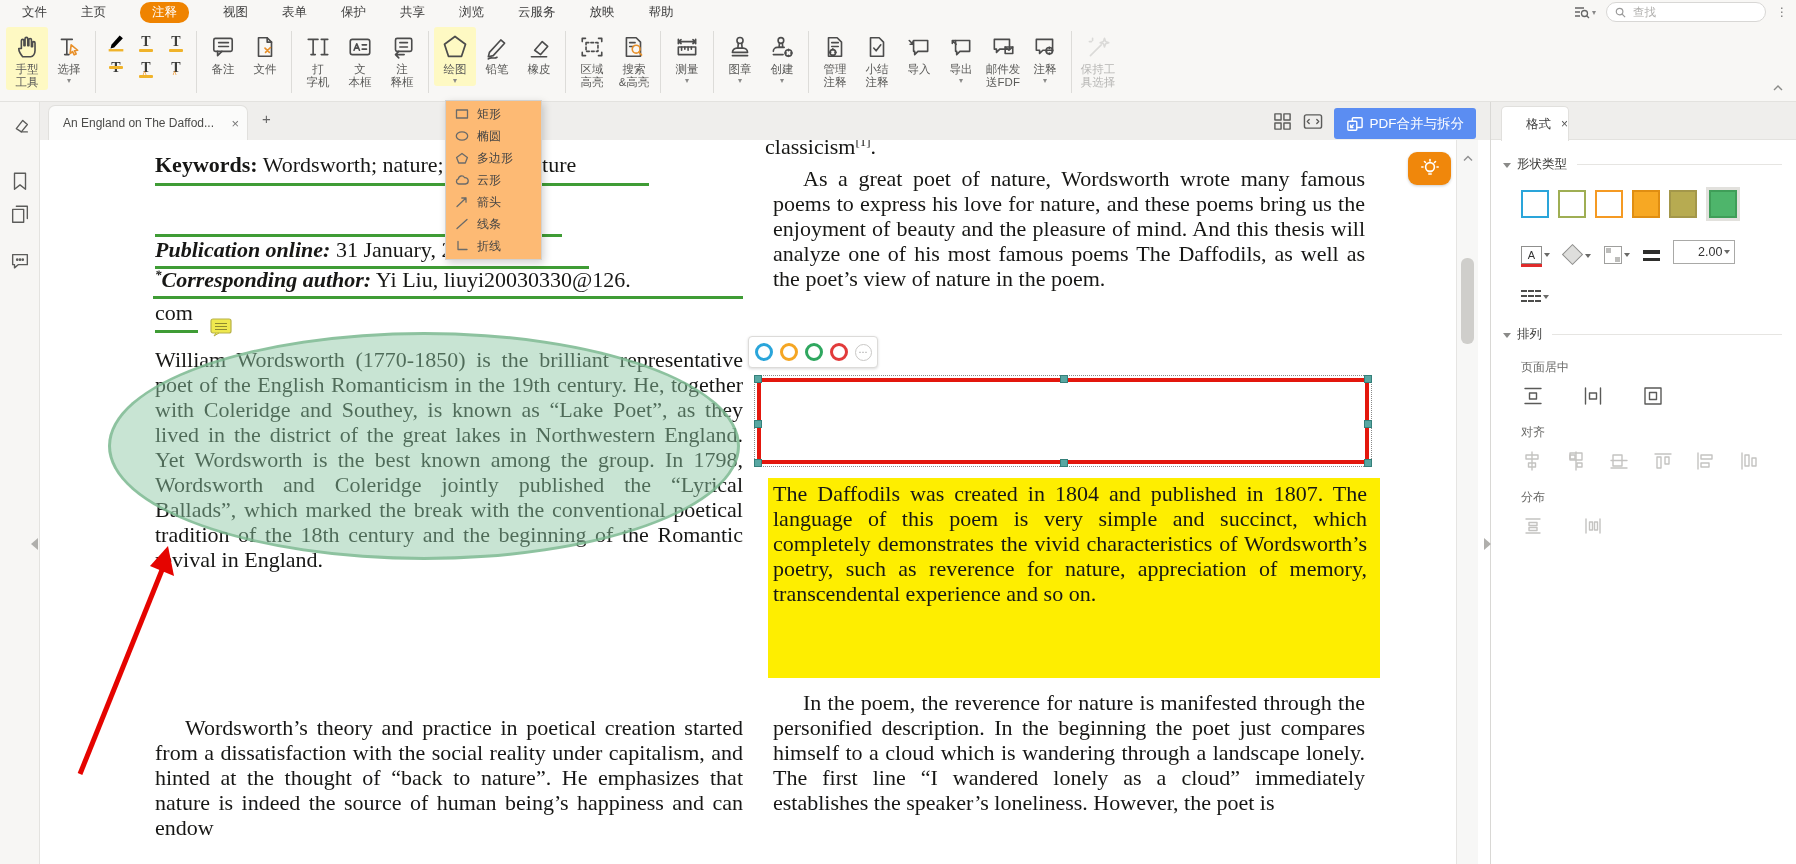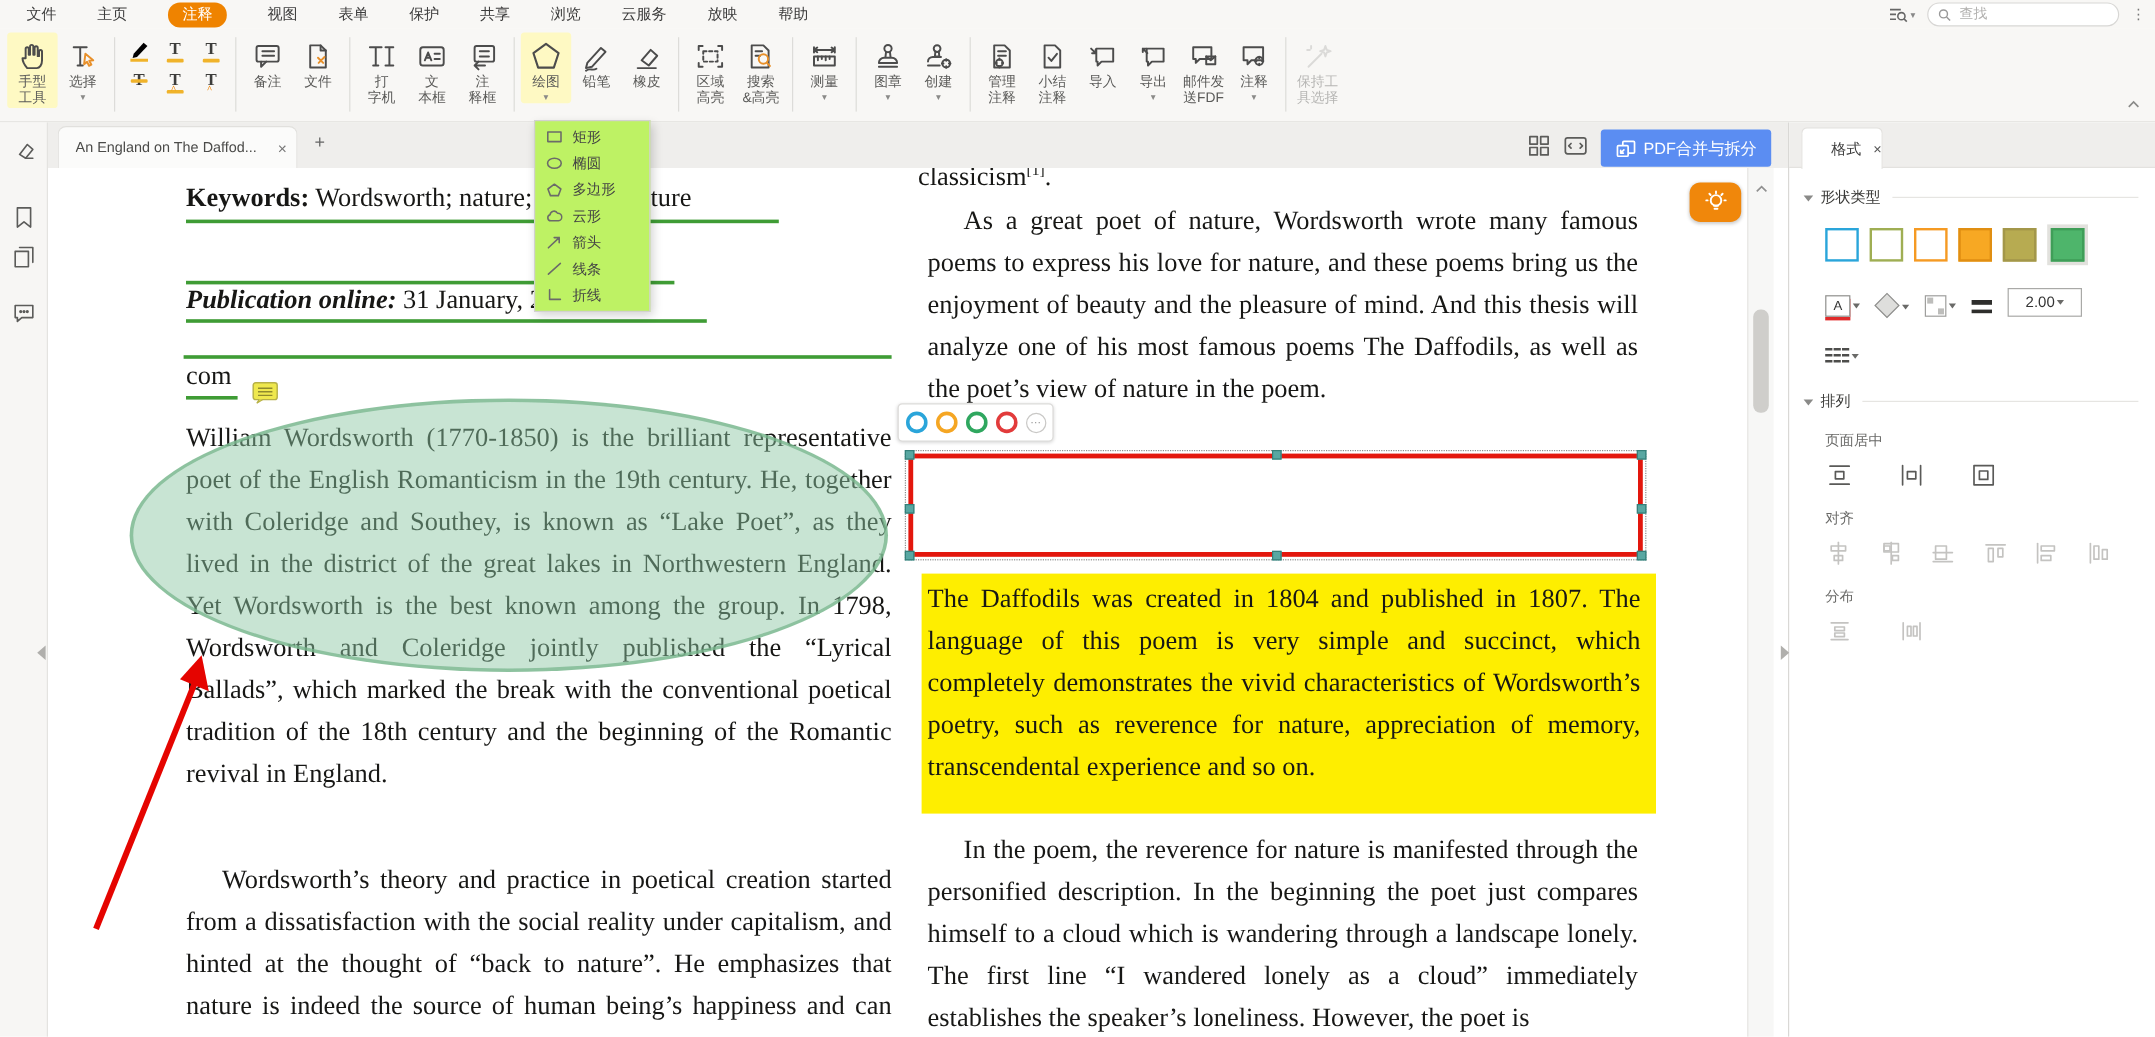--- a/index.html
+++ b/index.html
@@ -44,21 +44,21 @@
   .tb-right svg{stroke:#5c5c5a;fill:none;stroke-width:1.5;stroke-linecap:round;stroke-linejoin:round}
   .bluebtn{height:31px;background:#5b8df2;border-radius:3px;color:#fff;font-size:13.5px;display:flex;align-items:center;gap:6px;padding:0 12px}
   .bluebtn svg{stroke:#fff;fill:none;stroke-width:1.6;stroke-linecap:round;stroke-linejoin:round}
   
   .doc{position:absolute;left:40px;top:140px;width:1416px;height:724px;background:#fff;overflow:hidden}
   .ser{font-family:"Liberation Serif","DejaVu Serif",serif;color:#171715}
   .fmline{position:absolute;left:115px;font-size:22px;white-space:nowrap}
   .fm-b{font-weight:bold}
   .fm-bi{font-weight:bold;font-style:italic}
   .gul{position:absolute;height:3px;background:#3f9c35}
-  .para{position:absolute;font-size:22px;line-height:35px;text-align:justify}
+  .para{position:absolute;font-size:22px;line-height:25px;text-align:justify}
   .ind{text-indent:30px}
   sup{font-size:13px}
   .noteic{position:absolute;left:170px;top:178px;width:22px;height:19px}
   .ellipseA{position:absolute;left:68px;top:192px;width:632px;height:228px;border-radius:50%;background:rgba(140,199,162,.48);border:3px solid rgba(120,182,142,.75);box-sizing:border-box}
   .arrowA{position:absolute;left:26px;top:398px}
   .redbox{position:absolute;left:717px;top:238px;width:612px;height:86px;border:4px solid #e3170d;box-sizing:border-box;outline:1px dotted #8a8a8a;outline-offset:2px}
   .redbox .htext{position:absolute;left:12px;top:3px;width:586px;font-size:23px;font-weight:bold;line-height:35px;text-align:left}
   .hdl{position:absolute;width:8px;height:8px;background:#58a7a2;border:1px solid #35807a;box-sizing:border-box}
   .ylblock{position:absolute;left:728px;top:338px;width:612px;height:200px;background:#feee00}
   .ylblock .para{position:static;padding:3px 0 0 5px;width:594px}
@@ -86,33 +86,33 @@
   .selwrap{padding:3px;background:#e2e1dd}
   .ctlrow{display:flex;align-items:flex-end;gap:13px;margin:17px 0 0 18px;height:26px}
   .ddt{width:0;height:0;border-left:3.5px solid transparent;border-right:3.5px solid transparent;border-top:4px solid #6a6a68;margin-left:2px}
   .ctl{display:flex;align-items:center}
   .fontA{width:19px;height:16px;border:1px solid #8f8f8d;font-size:11px;display:flex;align-items:center;justify-content:center;color:#333;box-shadow:0 3px 0 #e02b2b}
   .diam{width:13px;height:13px;border:1px solid #8f8f8d;background:#dededc;transform:rotate(45deg);margin:0 3px 2px 2px}
   .patt{width:16px;height:16px;border:1px solid #9f9f9d;position:relative;background:#fff}
   .patt i{position:absolute;width:5px;height:5px;background:#bdbdbb}
   .wbars{display:flex;flex-direction:column;gap:4px;margin-bottom:3px}
   .wbars i{display:block;width:17px;height:3.5px;background:#2e2e2c}
-  .wsel{width:62px;height:24px;border:1px solid #a9a9a7;background:#fff;display:flex;align-items:center;justify-content:space-between;padding:0 14px;font-size:12.5px;color:#333;box-sizing:border-box}
+  .wsel{width:62px;height:24px;border:1px solid #a9a9a7;background:#fff;display:flex;align-items:center;justify-content:space-between;padding:0 24px;font-size:12.5px;color:#333;box-sizing:border-box}
   .dashes{display:flex;flex-direction:column;gap:3px;margin-bottom:2px}
   .dashes i{display:block;width:20px;height:0;border-top:2px dashed #4d4d4b}
   .sublabel{font-size:12px;color:#6a6a68;margin:16px 0 0 18px}
   .icorow{display:flex;align-items:center;margin:8px 0 0 18px}
   .icorow .ib{width:24px;height:24px;display:flex;align-items:center;justify-content:center}
   .icorow.g1 .ib{margin-right:36px}
   .icorow.g2 .ib{margin-right:21px}
   .icorow svg{fill:none;stroke-linecap:round;stroke-linejoin:round}
   .pc svg{stroke:#5a5a58;stroke-width:1.4}
   .gray svg{stroke:#c4c3c1;stroke-width:1.4}
   
-  .drawmenu{position:absolute;left:445px;top:100px;width:95px;background:#bef264;border:1px solid #d2d1cf;box-shadow:2px 3px 8px rgba(0,0,0,.18);z-index:200;padding:2px 0}
+  .drawmenu{position:absolute;left:445px;top:100px;width:95px;background:#fdba74;border:1px solid #d2d1cf;box-shadow:2px 3px 8px rgba(0,0,0,.18);z-index:200;padding:2px 0}
   .dmitem{height:22px;display:flex;align-items:center;gap:8px;padding:0 8px;font-size:12px;color:#444}
   .dmitem .dmic{width:15px;height:13px;display:flex;align-items:center;justify-content:center}
   .dmitem svg{stroke:#6b6b69;fill:none;stroke-width:1.3;stroke-linecap:round;stroke-linejoin:round}
 </style>
 </head>
 <body>
 
 <div class="menubar">
   <span class="mi">文件</span>
   <span class="mi">主页</span>
@@ -409,20 +409,21 @@
   </div>
 </div>
 
 <div class="doc">
 
   <div class="fmline ser" style="top:12px"><span class="fm-b">Keywords:</span><span> Wordsworth; nature; view of nature</span></div>
   <div class="gul" style="top:43px;left:115px;width:494px"></div>
   <div class="gul" style="top:94px;left:115px;width:407px"></div>
   <div class="fmline ser" style="top:97px"><span class="fm-bi">Publication online:</span><span> 31 January, 2021</span></div>
   <div class="gul" style="top:126px;left:115px;width:434px"></div>
+  <div class="fmline ser" style="top:127px"><sup class="fm-bi">*</sup><span class="fm-bi">Corresponding author:</span><span> Yi Liu, liuyi20030330@126.</span></div>
   <div class="gul" style="top:156px;left:113px;width:590px"></div>
   <div class="fmline ser" style="top:160px"><span>com</span></div>
   <div class="gul" style="top:190px;left:115px;width:43px"></div>
   <span class="noteic"><svg width="22" height="19" viewBox="0 0 22 19">
         <rect x="1" y="1" width="20" height="14" rx="2" fill="#efe84e" stroke="#b7b148" stroke-width="1.2"></rect>
         <path d="M5 5.5h12M5 8.5h12M5 11.5h12" stroke="#8f8a2e" stroke-width="1.2"></path>
         <path d="M6 15l-2 3 5-3" fill="#efe84e" stroke="#b7b148"></path>
       </svg></span>
 
   <div class="para ser" style="left:115px;top:207px;width:588px">William Wordsworth (1770-1850) is the brilliant representative poet of the English Romanticism in the 19th century. He, together with Coleridge and Southey, is known as “Lake Poet”, as they lived in the district of the great lakes in Northwestern England. Yet Wordsworth is the best known among the group. In 1798, Wordsworth and Coleridge jointly published the “Lyrical Ballads”, which marked the break with the conventional poetical tradition of the 18th century and the beginning of the Romantic revival in England.</div>

